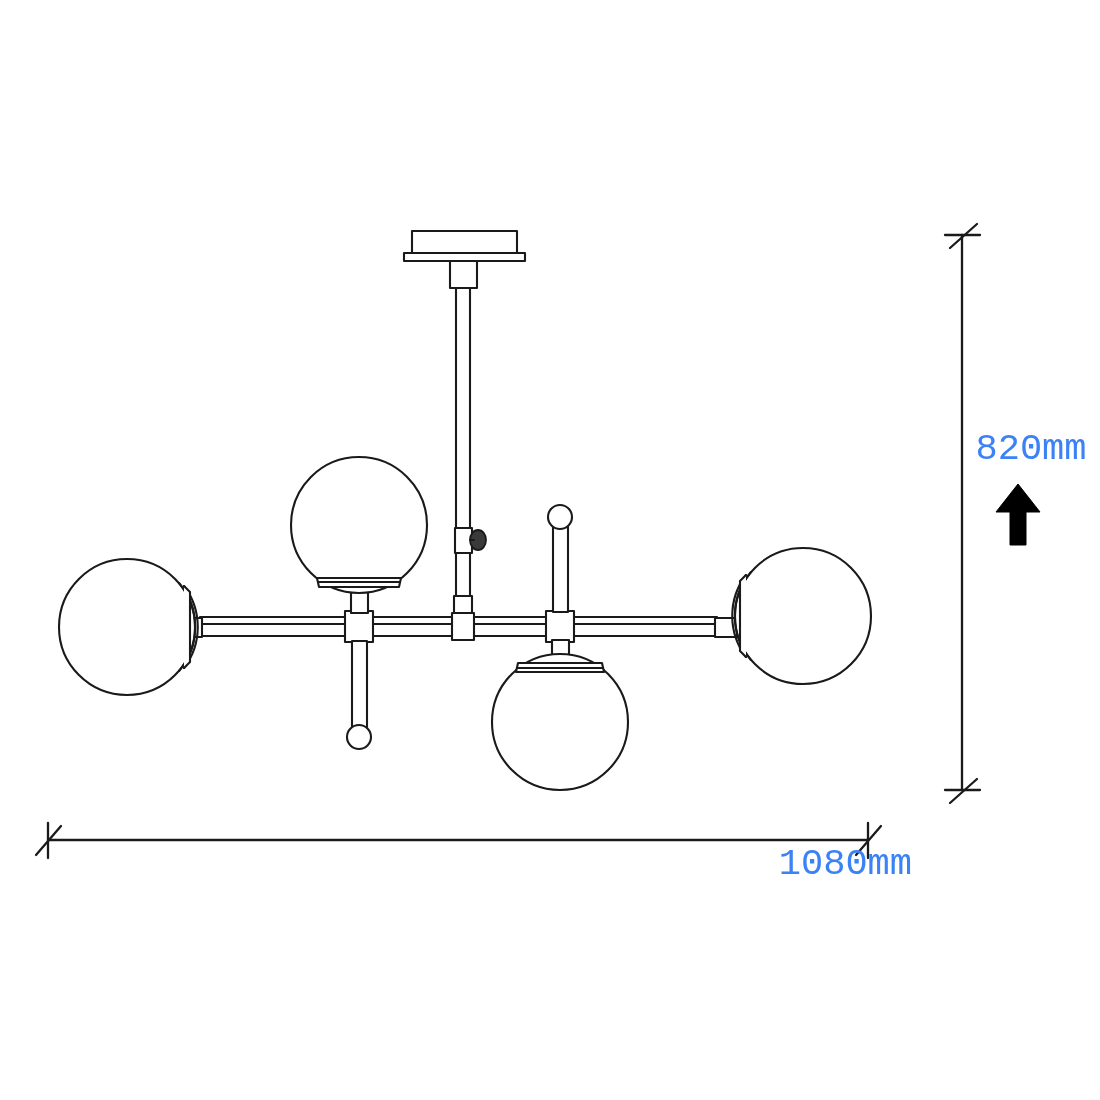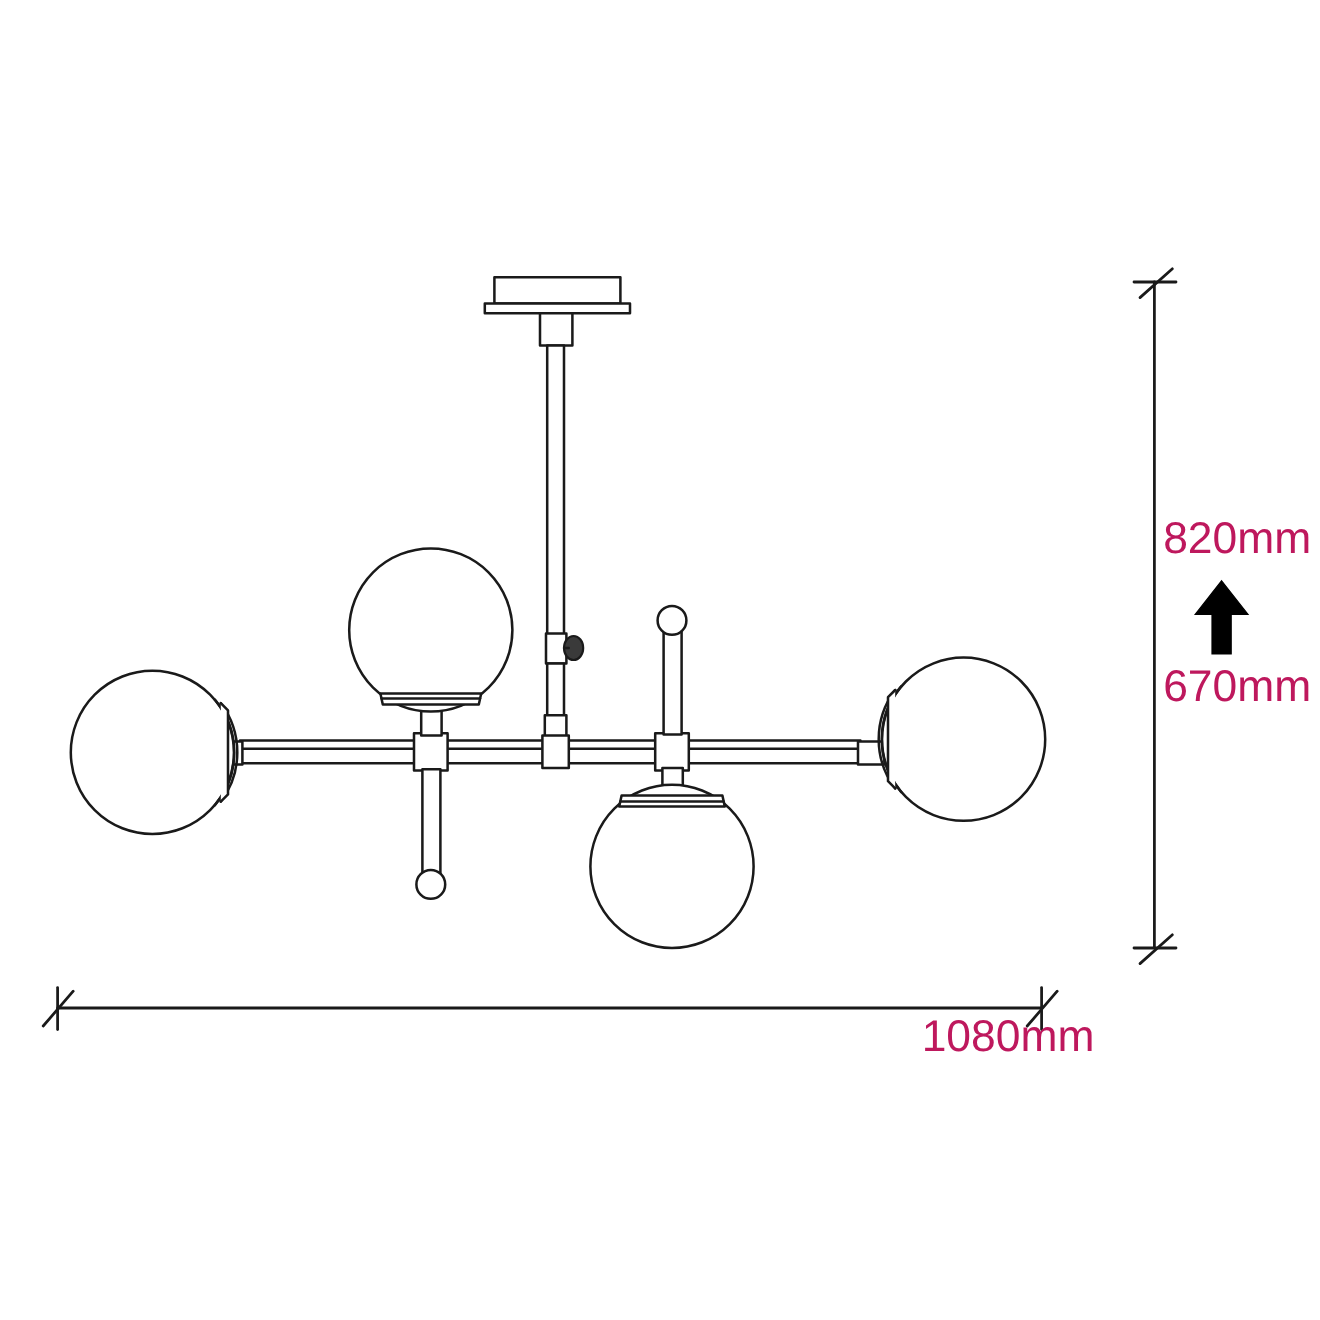--- a/index.html
+++ b/index.html
@@ -21,22 +21,22 @@
   #drawing-svg {
     position: absolute;
     left: 0;
     top: 0;
     width: 1100px;
     height: 1100px;
     display: block;
   }
   .dim-label {
     position: absolute;
-    font-family: Liberation Sans, sans-serif;
-    color: #be185d;
+    font-family: Liberation Mono, monospace;
+    color: #3b82f6;
     white-space: nowrap;
     font-weight: 400;
     letter-spacing: 0px;
   }
   #label-width {
     left: 0;
     top: 843px;
     width: 912px;
     text-align: right;
     font-size: 37px;
@@ -191,15 +191,14 @@
                L 1010 545
                L 1010 512
                L 996 512 Z" fill="#000000" stroke="#000000" stroke-width="1"></path>
     </g>
   </svg>
 
   <div class="dim-label" id="label-width">1080mm</div>
 
   <div class="dim-label" id="label-height-max">820mm</div>
 
-  <div class="dim-label" id="label-height-min">670mm</div>
 
 </div>
 
 </body></html>

